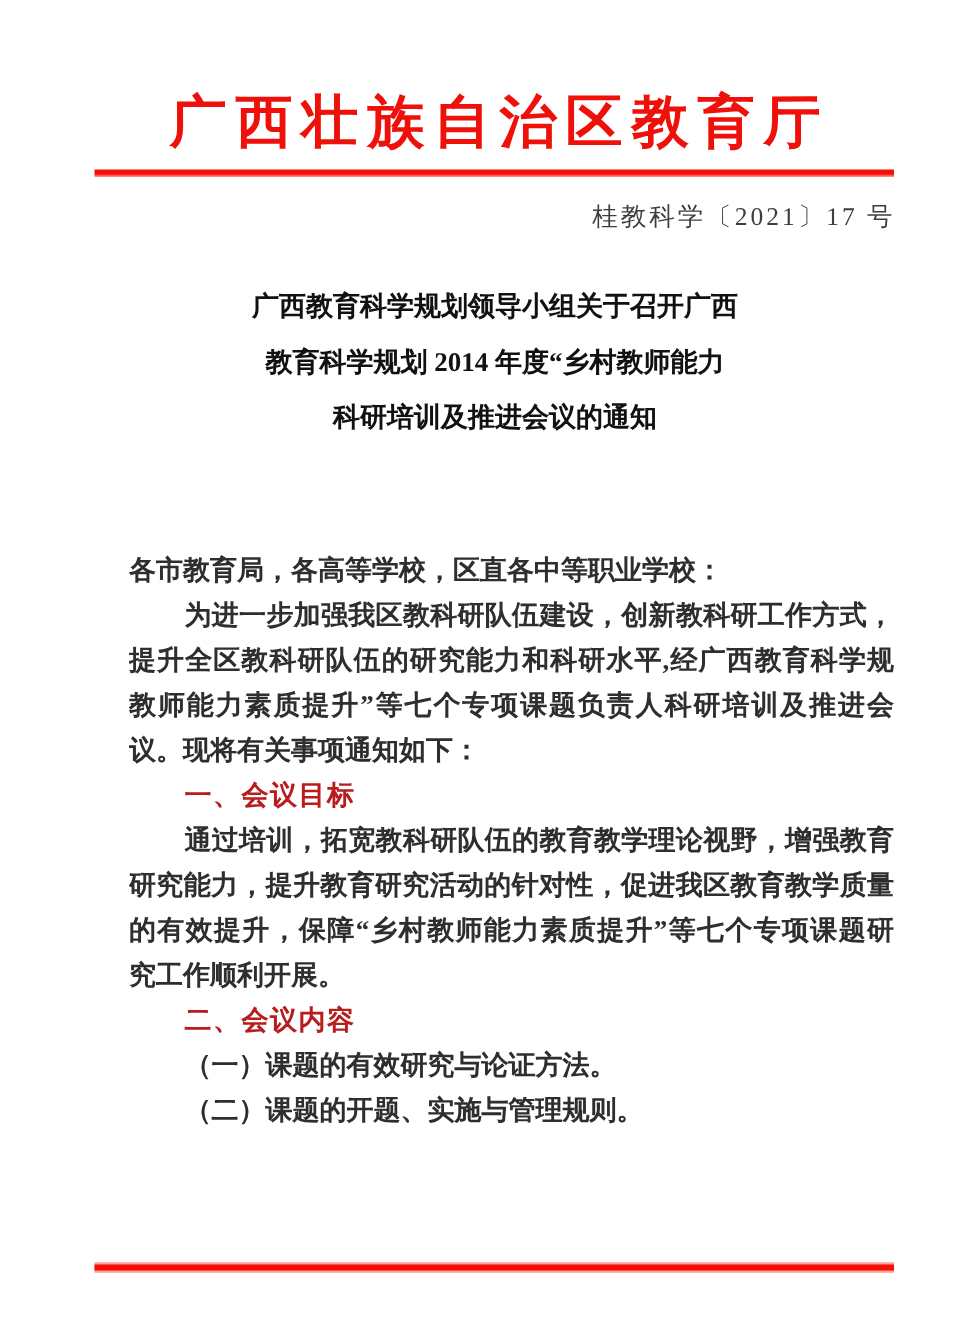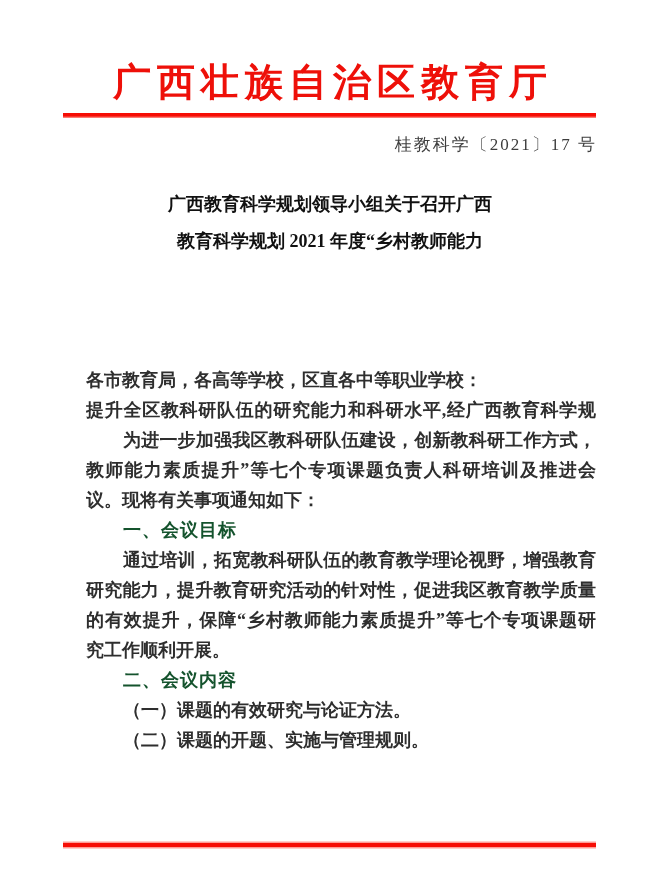--- a/index.html
+++ b/index.html
@@ -93,42 +93,43 @@
   .body-text .line.indent { text-indent: 37px; }
   .body-text .line.fill {
     text-align: justify;
     text-align-last: justify;
     text-justify: inter-ideograph;
   }
   .body-text .line.heading {
     font-weight: bold;
     font-family: "Liberation Sans", "DejaVu Sans", sans-serif;
     letter-spacing: 1px;
-    color: #14532d;
+    color: #b91c1c;
   }
 </style>
 </head>
 <body>
 
 <div class="page">
   <div class="agency-title">广西壮族自治区教育厅</div>
 
   <div class="divider top"></div>
 
   <div class="doc-number">桂教科学〔2021〕17 号</div>
 
   <div class="notice-title" id="notice-title">
       <div class="title-line">广西教育科学规划领导小组关于召开广西</div>
-      <div class="title-line">教育科学规划 2021 年度“乡村教师能力</div>
+      <div class="title-line">教育科学规划 2014 年度“乡村教师能力</div>
+      <div class="title-line">科研培训及推进会议的通知</div>
     </div>
 
   <div class="body-text" id="body-text">
       <div class="line">各市教育局，各高等学校，区直各中等职业学校：</div>
+      <div class="line indent fill">为进一步加强我区教科研队伍建设，创新教科研工作方式，</div>
       <div class="line fill">提升全区教科研队伍的研究能力和科研水平,经广西教育科学规</div>
-      <div class="line indent fill">为进一步加强我区教科研队伍建设，创新教科研工作方式，</div>
       <div class="line fill">教师能力素质提升”等七个专项课题负责人科研培训及推进会</div>
       <div class="line">议。现将有关事项通知如下：</div>
       <div class="line indent heading">一、会议目标</div>
       <div class="line indent fill">通过培训，拓宽教科研队伍的教育教学理论视野，增强教育</div>
       <div class="line fill">研究能力，提升教育研究活动的针对性，促进我区教育教学质量</div>
       <div class="line fill">的有效提升，保障“乡村教师能力素质提升”等七个专项课题研</div>
       <div class="line">究工作顺利开展。</div>
       <div class="line indent heading">二、会议内容</div>
       <div class="line indent">（一）课题的有效研究与论证方法。</div>
       <div class="line indent">（二）课题的开题、实施与管理规则。</div>

